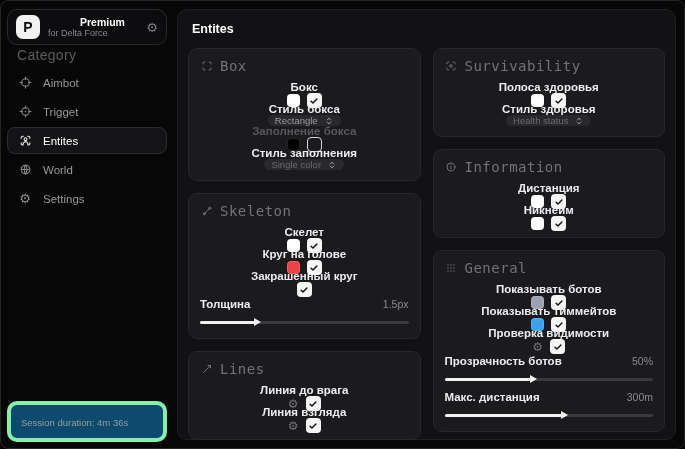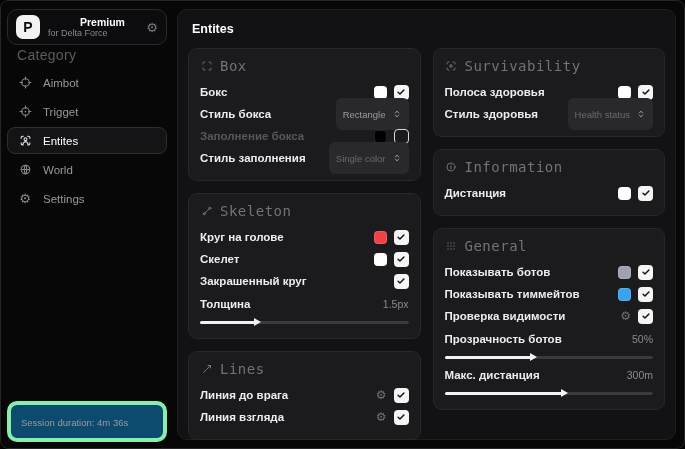--- a/index.html
+++ b/index.html
@@ -53,21 +53,21 @@
   .card {
     background:#1b1b1e; border:1px solid #28282b; border-radius:9px;
     padding:9px 11px 11px 11px;
   }
   .card-header { display:flex; align-items:center; gap:7px; margin-bottom:7px; }
   .card-header .hicon { width:13px; height:13px; color:#737377; display:flex; align-items:center; justify-content:center; }
   .card-header .htext {
     font-family:"DejaVu Sans Mono","Liberation Mono",monospace;
     font-size:14px; color:#737377; letter-spacing:.5px;
   }
-  .row { display:flex; align-items:center; justify-content:space-between; height:22px; }
+  .row { display:flex; align-items:center; justify-content:space-between; height:22px;flex-direction:column; }
   .row .label { font-size:11.5px; font-weight:600; color:#ededef; }
   .row.dim .label { color:#58585c; }
   .controls { display:flex; align-items:center; gap:7px; }
   .swatch {
     width:13px; height:13px; border-radius:4px; cursor:pointer;
     box-shadow:inset 0 0 0 1px rgba(255,255,255,.14);
   }
   .checkbox {
     width:15px; height:15px; border-radius:4px; background:#f5f5f5; cursor:pointer;
     display:flex; align-items:center; justify-content:center;
@@ -244,34 +244,34 @@
             <span class="hicon">
               <svg viewBox="0 0 24 24" width="12" height="12" fill="none" stroke="currentColor" stroke-width="2" stroke-linecap="round">
                 <path d="M8 16L16 8"></path>
                   <circle cx="17.5" cy="6.5" r="2.2"></circle>
                   <circle cx="6.5" cy="17.5" r="2.2"></circle>
               </svg>
             </span>
             <span class="htext">Skeleton</span>
           </div>
           <div class="row">
+            <span class="label">Скелет</span>
+            <span class="controls">
+              <span class="swatch" style="background: rgb(255, 255, 255);"></span>
+              <span class="checkbox">
+                  <svg viewBox="0 0 24 24">
+                    <use href="#i-check"></use>
+                  </svg>
+                </span>
+            </span>
+          </div>
+          <div class="row">
             <span class="label">Круг на голове</span>
             <span class="controls">
               <span class="swatch" style="background: rgb(238, 66, 69);"></span>
-              <span class="checkbox">
-                  <svg viewBox="0 0 24 24">
-                    <use href="#i-check"></use>
-                  </svg>
-                </span>
-            </span>
-          </div>
-          <div class="row">
-            <span class="label">Скелет</span>
-            <span class="controls">
-              <span class="swatch" style="background: rgb(255, 255, 255);"></span>
               <span class="checkbox">
                   <svg viewBox="0 0 24 24">
                     <use href="#i-check"></use>
                   </svg>
                 </span>
             </span>
           </div>
           <div class="row">
             <span class="label">Закрашенный круг</span>
             <span class="controls">
@@ -371,20 +371,31 @@
               <svg viewBox="0 0 24 24" width="12" height="12" fill="none" stroke="currentColor" stroke-width="2" stroke-linecap="round">
                 <circle cx="12" cy="12" r="8"></circle>
                   <path d="M12 11v4.5"></path>
                   <path d="M12 7.8v.4"></path>
               </svg>
             </span>
             <span class="htext">Information</span>
           </div>
           <div class="row">
             <span class="label">Дистанция</span>
+            <span class="controls">
+              <span class="swatch" style="background: rgb(255, 255, 255);"></span>
+              <span class="checkbox">
+                  <svg viewBox="0 0 24 24">
+                    <use href="#i-check"></use>
+                  </svg>
+                </span>
+            </span>
+          </div>
+          <div class="row">
+            <span class="label">Никнейм</span>
             <span class="controls">
               <span class="swatch" style="background: rgb(255, 255, 255);"></span>
               <span class="checkbox">
                   <svg viewBox="0 0 24 24">
                     <use href="#i-check"></use>
                   </svg>
                 </span>
             </span>
           </div>
         </div>

